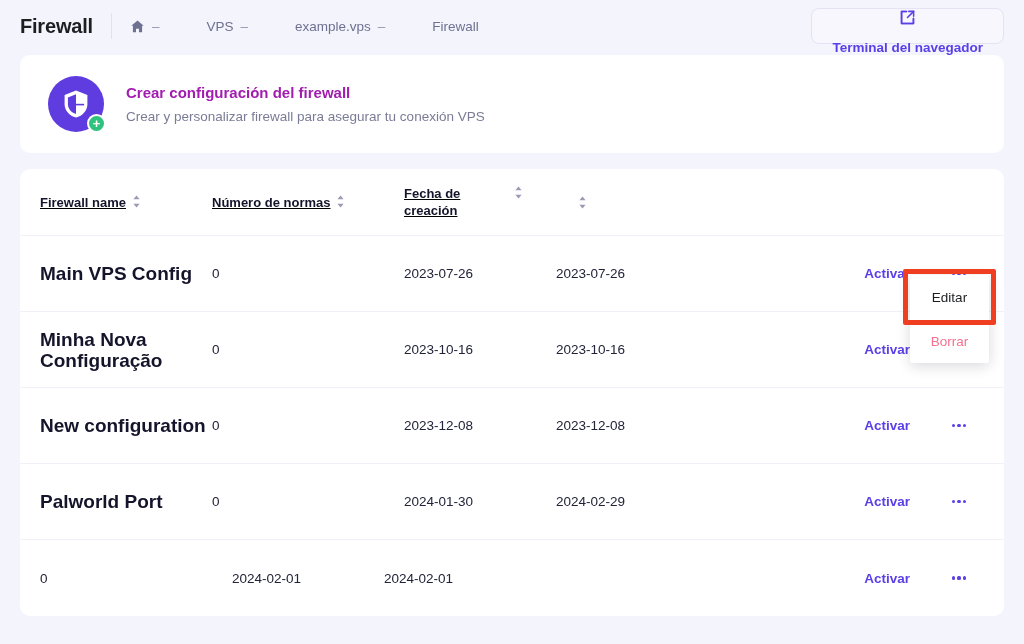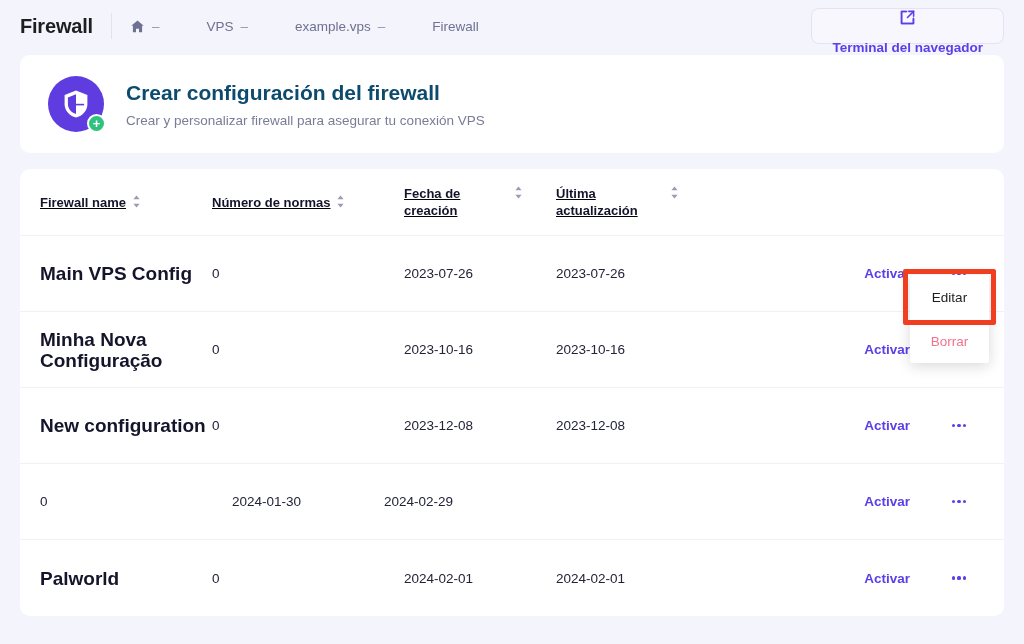--- a/index.html
+++ b/index.html
@@ -83,21 +83,21 @@
   }
   .plus-badge{
     position:absolute; right:-2px; bottom:-1px;
     width:19px;height:19px;border-radius:50%;
     background:#2ec27e;
     border:2px solid #fff;
     display:flex;align-items:center;justify-content:center;
     color:#fff;font-size:13px;line-height:1;font-weight:bold;
   }
   .card-texts{ display:flex; flex-direction:column; gap:8px; }
-  .card-title{ font-size:21px; font-weight:bold; color:#0c4a6e; }
+  .card-title{ font-size:15px; font-weight:bold; color:#a21caf; }
   .card-sub{ font-size:13.5px; color:#7a7c96; }
 
   
   .table-card{
     margin:16px 20px 0 20px;
     background:#fff;
     border-radius:10px;
     overflow:visible;
     position:relative;
   }
@@ -253,21 +253,20 @@
     <div class="cell c-created">
       <span class="htxt" style="width:80px">Fecha de creación</span>
       <span class="sort-ico" style="margin-left:24px">
         <svg width="9" height="13" viewBox="0 0 9 13">
             <path fill="#9a9ab4" d="M4.5 0.5 7.6 4.3H1.4z"></path>
             <path fill="#9a9ab4" d="M4.5 12.5 1.4 8.7h6.2z"></path>
           </svg>
       </span>
     </div>
     <div class="cell c-updated">
-      <span class="htxt" style="width:86px">Última actualización</span>
       <span class="sort-ico" style="margin-left:22px">
         <svg width="9" height="13" viewBox="0 0 9 13">
             <path fill="#9a9ab4" d="M4.5 0.5 7.6 4.3H1.4z"></path>
             <path fill="#9a9ab4" d="M4.5 12.5 1.4 8.7h6.2z"></path>
           </svg>
       </span>
     </div>
     <div class="c-act"></div>
   </div>
 
@@ -316,35 +315,35 @@
       <span class="activar">Activar</span>
       <span class="kebab">
           <i></i>
           <i></i>
           <i></i>
         </span>
     </div>
   </div>
 
   <div class="trow">
+    <div class="c-name cellv-name">Palworld Port</div>
     <div class="c-rules cellv">0</div>
     <div class="c-created cellv">2024-01-30</div>
     <div class="c-updated cellv">2024-02-29</div>
     <div class="c-act">
       <span class="activar">Activar</span>
       <span class="kebab">
           <i></i>
           <i></i>
           <i></i>
         </span>
     </div>
   </div>
 
   <div class="trow">
-    <div class="c-name cellv-name">Palworld</div>
     <div class="c-rules cellv">0</div>
     <div class="c-created cellv">2024-02-01</div>
     <div class="c-updated cellv">2024-02-01</div>
     <div class="c-act">
       <span class="activar">Activar</span>
       <span class="kebab">
           <i></i>
           <i></i>
           <i></i>
         </span>

